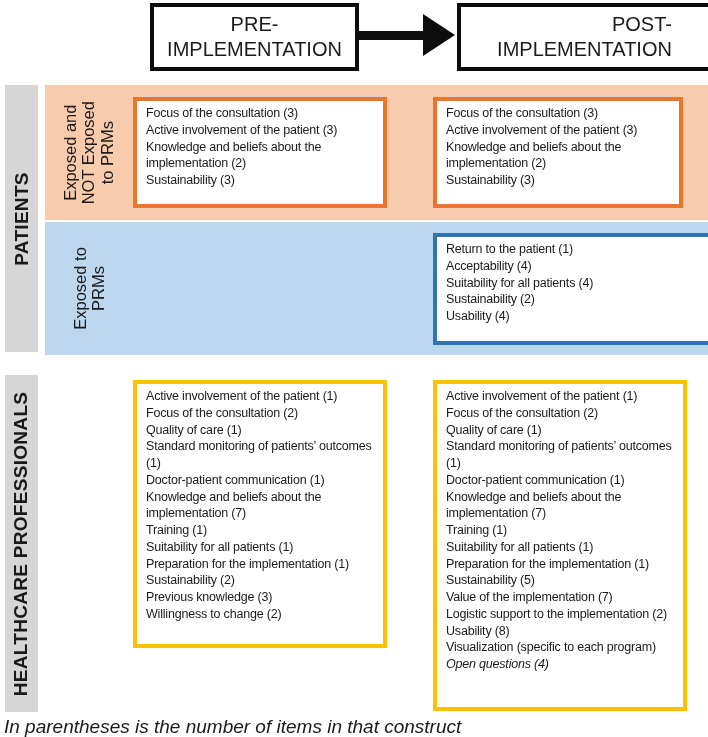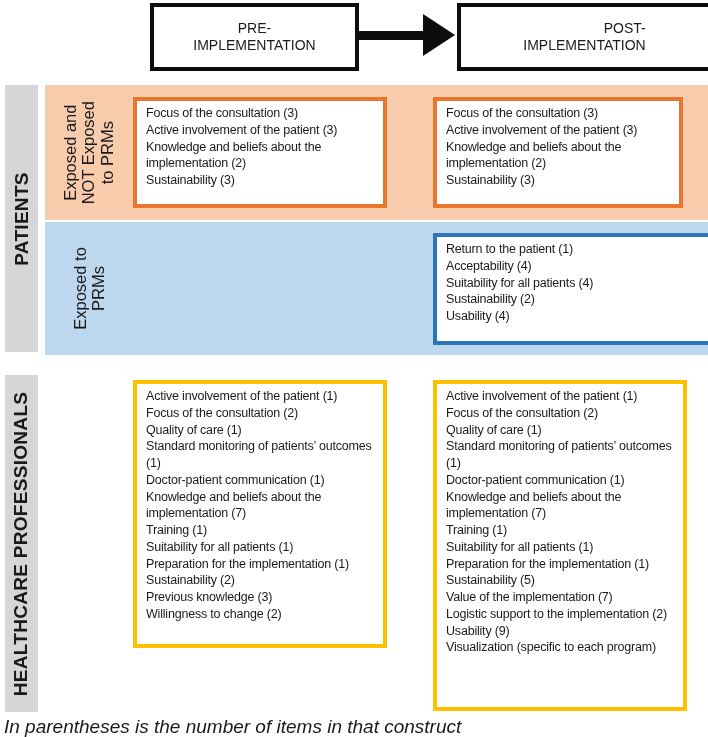--- a/index.html
+++ b/index.html
@@ -4,21 +4,21 @@
 <style>
   html,body { margin:0; padding:0; background:#ffffff; }
   .canvas {
     position:relative; width:708px; height:737px; background:#ffffff;
     font-family:"Liberation Sans", sans-serif; color:#1a1a1a; overflow:hidden;
   }
   
   .hbox {
     position:absolute; border:4px solid #0d0d0d; background:#ffffff;
     display:flex; align-items:center; justify-content:center;
-    text-align:center; font-size:14px; line-height:1.25;
+    text-align:center; font-size:20px; line-height:1.25;
     white-space:pre-line; box-sizing:border-box;
   }
   .hbox.pre  { left:150px; top:3px;  width:209px; height:68px; }
   .hbox.post { left:457px; top:3px;  width:255px; height:68px;text-align:right; }
   
   .arrow { position:absolute; left:358px; top:14px; width:98px; height:42px; }
   .arrow .shaft { position:absolute; left:1px; top:17px; width:65px; height:9px; background:#0d0d0d; }
   .arrow .head  { position:absolute; left:65px; top:0; width:0; height:0;
     border-top:21px solid transparent; border-bottom:21px solid transparent;
     border-left:32px solid #0d0d0d; }
@@ -140,19 +140,20 @@
       <div class="item">Quality of care (1)</div>
       <div class="item">Standard monitoring of patients’ outcomes (1)</div>
       <div class="item">Doctor-patient communication (1)</div>
       <div class="item">Knowledge and beliefs about the implementation (7)</div>
       <div class="item">Training (1)</div>
       <div class="item">Suitability for all patients (1)</div>
       <div class="item">Preparation for the implementation (1)</div>
       <div class="item">Sustainability (5)</div>
       <div class="item">Value of the implementation (7)</div>
       <div class="item">Logistic support to the implementation (2)</div>
-      <div class="item">Usability (9)</div>
+      <div class="item">Usability (8)</div>
       <div class="item">Visualization (specific to each program)</div>
+      <div class="item italic">Open questions (4)</div>
     </div>
 
   <div class="footnote">In parentheses is the number of items in that construct</div>
 
 </div>
 
 </body></html>

